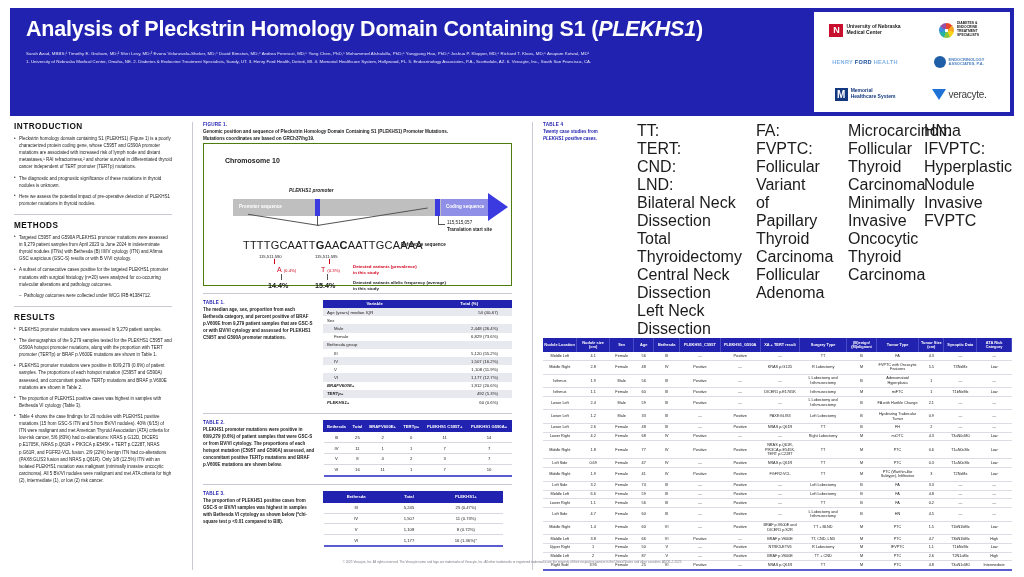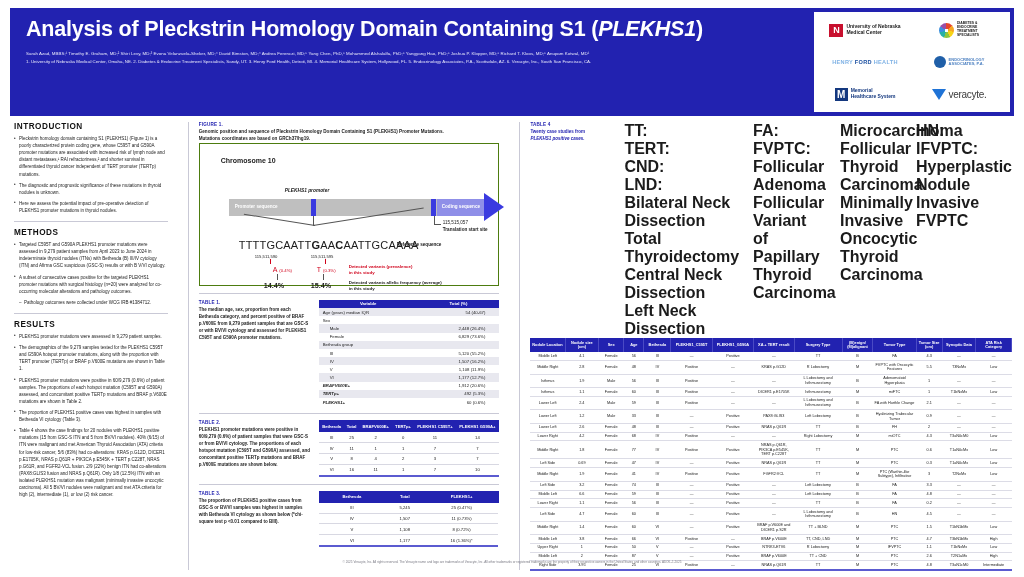--- a/index.html
+++ b/index.html
@@ -466,43 +466,43 @@
 
     <div class="col-3">
 
       <div style="display:flex;gap:10px;">
         <div style="flex:0 0 84px;">
           <div class="tbl-num">TABLE 4</div>
           <div class="tbl-desc" style="color:#2222b0;">
             <span>Twenty case studies from</span><br><span class="it">PLEKHS1 positive cases.</span>
           </div>
         </div>
-        <div style="display:flex;gap:14px;flex:1;font-weight:bold;">
+        <div style="display:flex;gap:14px;flex:1;">
           <div class="blk">
             <div>
               <div class="ab">TT:</div>
               <div class="ab">TERT:</div>
               <div class="ab">CND:</div>
               <div class="ab">LND:</div>
             </div>
             <div>
               <div class="df">Bilateral Neck Dissection</div>
               <div class="df">Total Thyroidectomy</div>
               <div class="df">Central Neck Dissection</div>
               <div class="df">Left Neck Dissection</div>
             </div>
           </div>
           <div class="blk">
             <div>
               <div class="ab">FA:</div>
               <div class="ab">FVPTC:</div>
             </div>
             <div>
+              <div class="df" style="max-width:58px;">Follicular Variant of Papillary Thyroid Carcinoma</div>
               <div class="df">Follicular Adenoma</div>
-              <div class="df" style="max-width:58px;">Follicular Variant of Papillary Thyroid Carcinoma</div>
             </div>
           </div>
           <div class="blk">
             <div>
               <div class="df" style="max-width:62px;">Microcarcinoma Follicular Thyroid Carcinoma</div>
               <div class="df" style="max-width:62px;">Minimally Invasive Oncocytic Thyroid Carcinoma</div>
             </div>
           </div>
           <div class="blk">
             <div>

